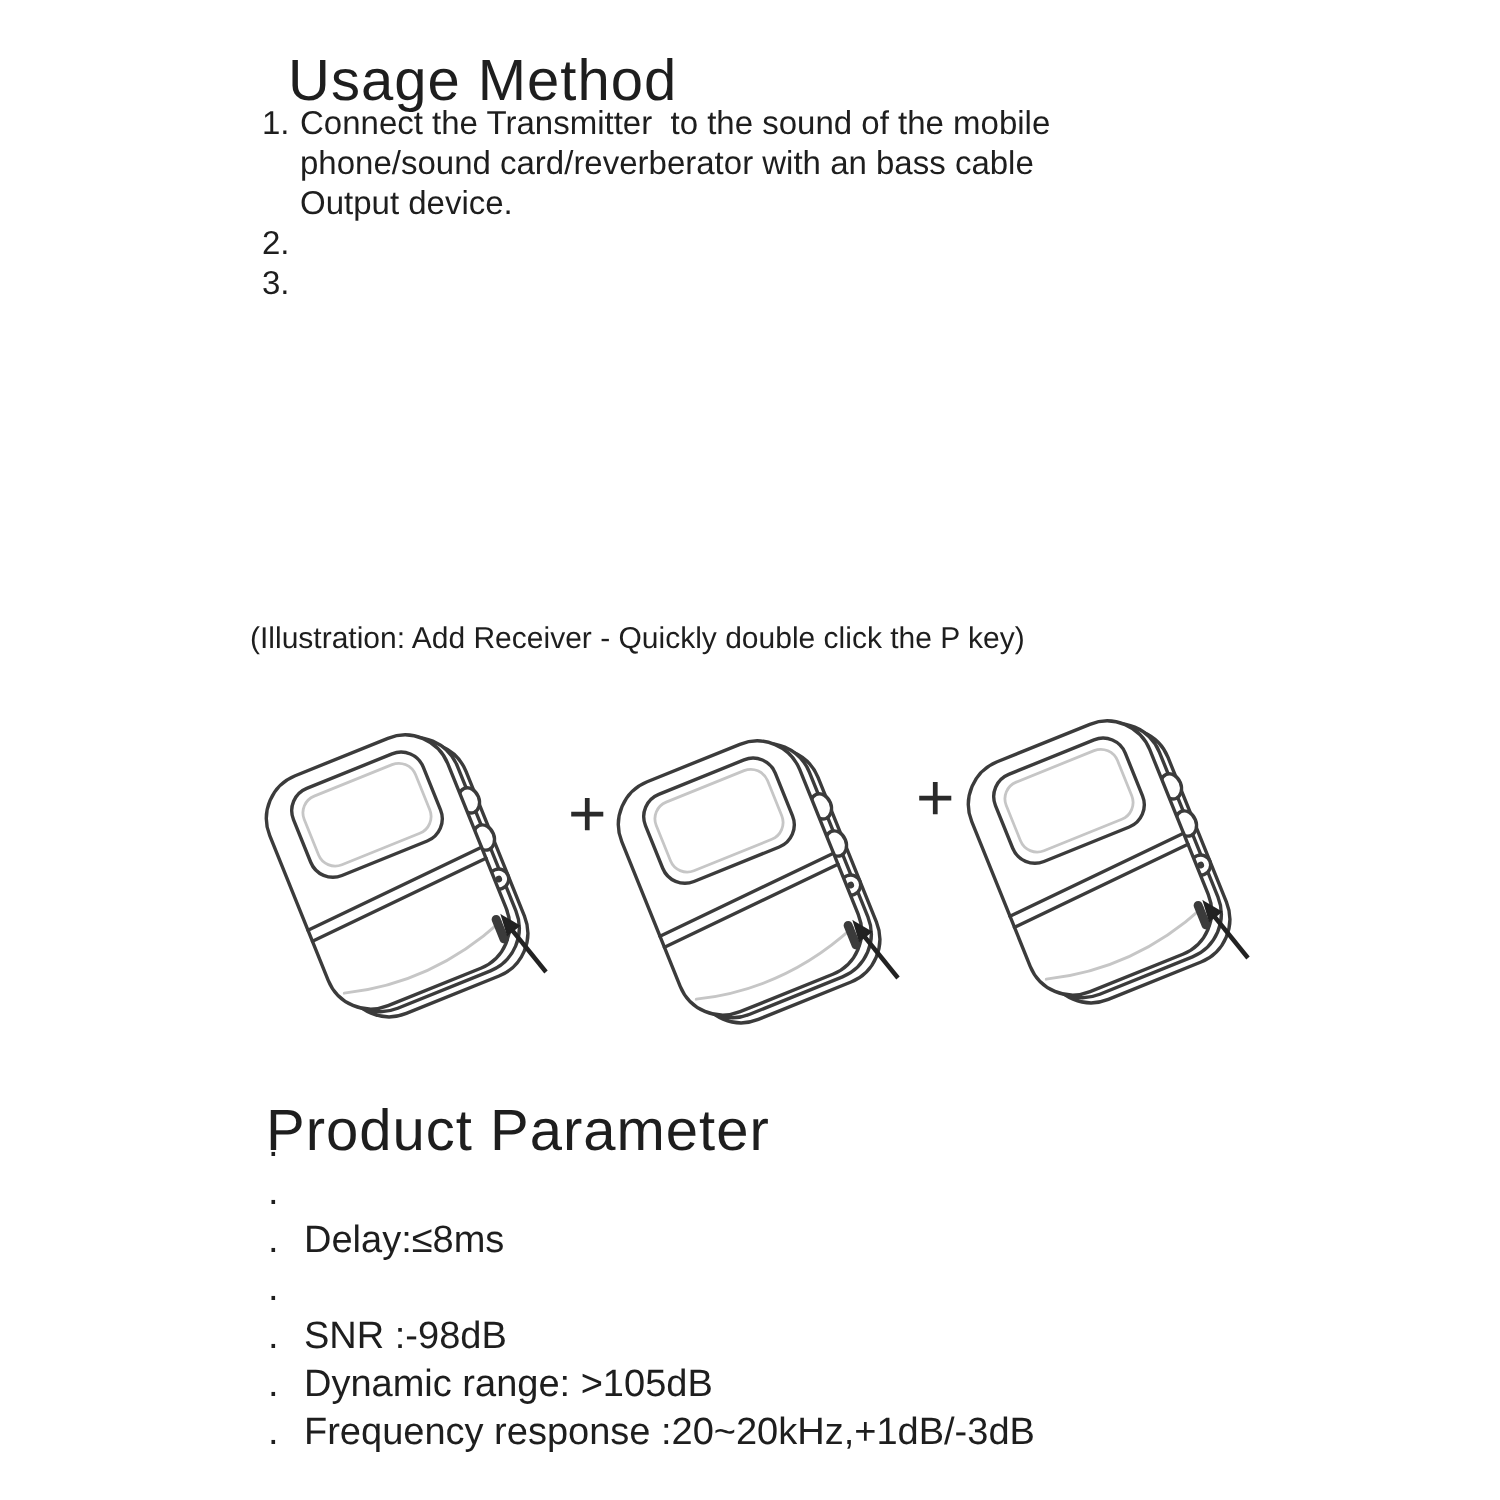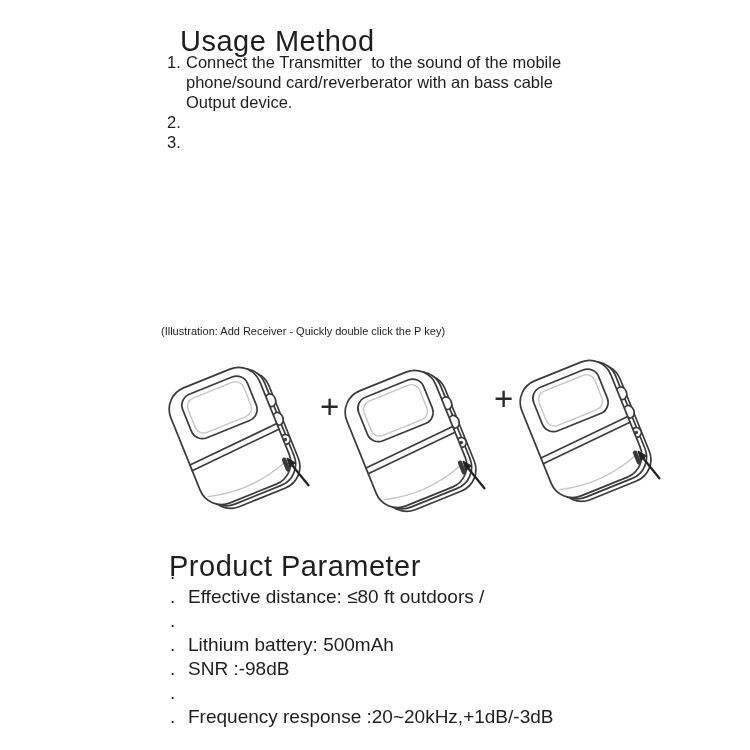--- a/index.html
+++ b/index.html
@@ -3,21 +3,20 @@
 <meta charset="utf-8">
 <style>
   html,body{margin:0;padding:0;background:#fff;}
   .page{
     position:relative;
     width:670px;height:750px;
     background:#ffffff;
     overflow:hidden;
     font-family:"Liberation Sans","DejaVu Sans",sans-serif;
     color:#1e1e1e;
-    margin-left:36px;
   }
   .section-title{
     position:absolute;
     font-size:29px;
     font-weight:400;
     letter-spacing:0.5px;
     color:#1e1e1e;
     white-space:nowrap;
   }
   #usage-title{left:144px;top:6px;}
@@ -25,22 +24,22 @@
 
   .usage-list{
     position:absolute;left:131px;top:52px;width:560px;
     font-size:16.5px;line-height:20px;
   }
   .u-item{display:flex;}
   .u-num{flex:none;width:19px;}
   .u-text{white-space:pre-wrap;}
 
   .caption{
-    position:absolute;left:125px;top:321px;
-    font-size:11px;line-height:21px;white-space:nowrap;
+    position:absolute;left:125px;top:309px;
+    font-size:15px;line-height:21px;white-space:nowrap;
   }
 
   .device{position:absolute;width:158px;height:162px;}
   #device-1{left:122px;top:358px;}
   #device-2{left:298px;top:361px;}
   #device-3{left:473px;top:351px;}
   .plus-sign{
     position:absolute;
     font-size:33px;font-weight:400;color:#2a2a2a;line-height:1;
   }
@@ -120,35 +119,36 @@
   </svg>
 
   <h1 class="section-title" id="product-title">Product Parameter</h1>
 
   <div class="param-list">
     <div class="p-row">
       <span class="p-bullet">.</span>
     </div>
     <div class="p-row">
       <span class="p-bullet">.</span>
-      <span class="p-text"><span>Effective distance: ≤80 ft outdoors /</span><br></span>
+      <span class="p-text"><br></span>
     </div>
     <div class="p-row">
       <span class="p-bullet">.</span>
+      <span class="p-text">Delay:≤8ms</span>
     </div>
     <div class="p-row">
       <span class="p-bullet">.</span>
-      <span class="p-text">Lithium battery: 500mAh</span>
     </div>
     <div class="p-row">
       <span class="p-bullet">.</span>
       <span class="p-text">SNR :-98dB</span>
     </div>
     <div class="p-row">
       <span class="p-bullet">.</span>
+      <span class="p-text">Dynamic range: &gt;105dB</span>
     </div>
     <div class="p-row">
       <span class="p-bullet">.</span>
       <span class="p-text">Frequency response :20~20kHz,+1dB/-3dB</span>
     </div>
   </div>
 
 </div>
 
 </body></html>

